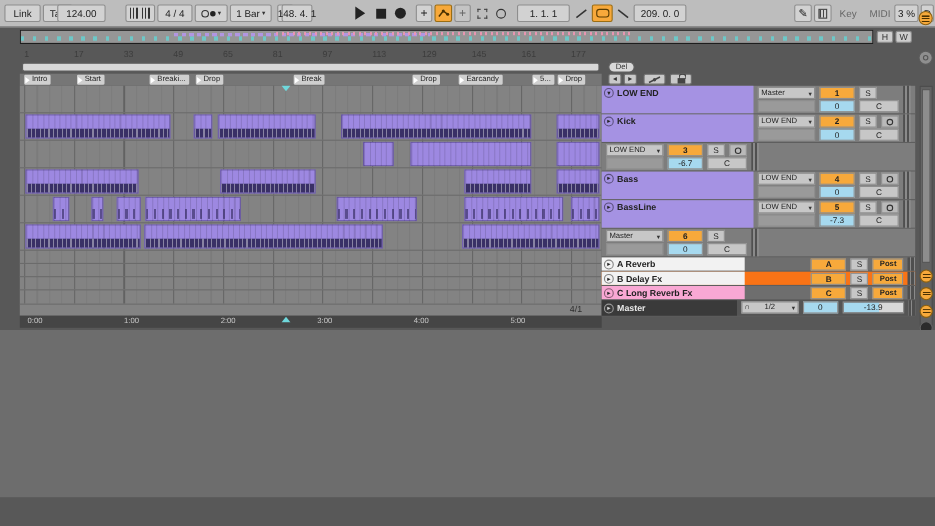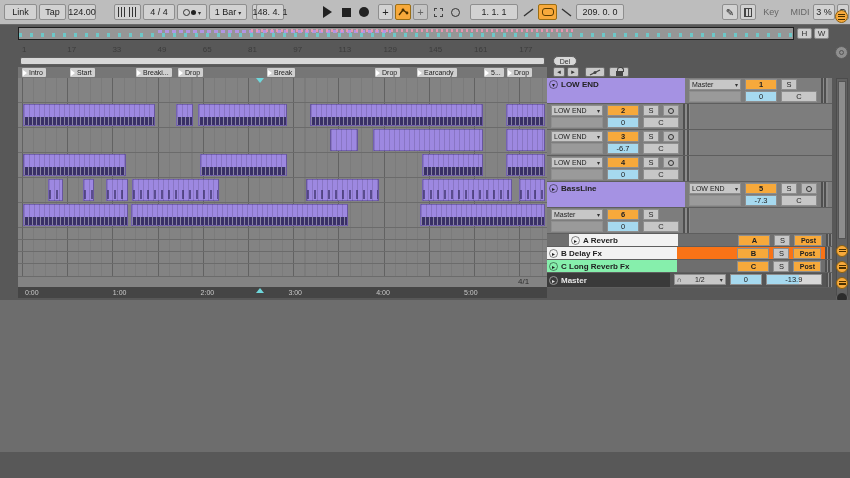--- a/index.html
+++ b/index.html
@@ -108,21 +108,21 @@
   .chain-seg { height:100%; }
 </style>
 </head>
 <body>
 
 <div id="app">
 
   <div class="toolbar">
     <div class="tbf" style="left:4px;width:33px;">Link</div>
     <div class="tbf" style="left:39px;width:27px;">Tap</div>
-    <div class="tbf" style="left:68px;width:28px;">124.00</div>
+    <div class="tbf" style="left:52px;width:44px;">124.00</div>
     <div class="tbf" style="left:114px;width:27px;gap:2px;">
         <span class="bars"></span>
         <span class="bars"></span>
       </div>
     <div class="tbf" style="left:143px;width:32px;">4 / 4</div>
     <div class="tbf" style="left:177px;width:30px;">
         <span class="ring" style="width:7px;height:7px;"></span>
         <span style="width:5px;height:5px;background:#222;border-radius:50%;margin-left:1px;"></span>
         <span class="dd">▾</span>
       </div>
@@ -371,20 +371,24 @@
           </div>
           <div class="hsub">
             <div class="hio blank"></div>
             <div class="cell hvol">0</div>
             <div class="cell hpan">C</div>
           </div>
         </div>
         <div class="hmeter"></div>
       </div>
       <div class="hrow" style="height: 26px;">
+        <div class="hname" style="background: rgb(165, 146, 227);">
+          <span class="fold">▸</span>
+          <span class="hlabel">Kick</span>
+        </div>
         <div class="hcols">
           <div class="hsub">
             <div class="hio">
               <span>LOW END</span>
               <span class="dd">▾</span>
             </div>
             <div class="cell hnum">2</div>
             <div class="cell hS">S</div>
             <div class="cell harm">
               <span class="armdot"></span>
@@ -413,20 +417,24 @@
           </div>
           <div class="hsub">
             <div class="hio blank"></div>
             <div class="cell hvol">-6.7</div>
             <div class="cell hpan">C</div>
           </div>
         </div>
         <div class="hmeter"></div>
       </div>
       <div class="hrow" style="height: 26px;">
+        <div class="hname" style="background: rgb(165, 146, 227);">
+          <span class="fold">▸</span>
+          <span class="hlabel">Bass</span>
+        </div>
         <div class="hcols">
           <div class="hsub">
             <div class="hio">
               <span>LOW END</span>
               <span class="dd">▾</span>
             </div>
             <div class="cell hnum">4</div>
             <div class="cell hS">S</div>
             <div class="cell harm">
               <span class="armdot"></span>
@@ -478,21 +486,21 @@
           </div>
           <div class="hsub">
             <div class="hio blank"></div>
             <div class="cell hvol">0</div>
             <div class="cell hpan">C</div>
           </div>
         </div>
         <div class="hmeter"></div>
       </div>
       <div class="hrow" style="height: 13px; background: rgb(110, 110, 110);">
-        <div class="hname" style="background: rgb(242, 242, 242); align-items: center; margin-left: 22px;">
+        <div class="hname" style="background: rgb(242, 242, 242); align-items: center;">
           <span class="fold">▸</span>
           <span class="hlabel">A Reverb</span>
         </div>
         <div class="hcols">
           <div class="hsub">
             <div class="hspacer"></div>
             <div class="cell hnum">A</div>
             <div class="cell hS">S</div>
             <div class="cell hpost">Post</div>
           </div>
@@ -508,21 +516,21 @@
           <div class="hsub">
             <div class="hspacer"></div>
             <div class="cell hnum">B</div>
             <div class="cell hS">S</div>
             <div class="cell hpost">Post</div>
           </div>
         </div>
         <div class="hmeter"></div>
       </div>
       <div class="hrow" style="height: 13px; background: rgb(110, 110, 110);">
-        <div class="hname" style="background: #86efac; align-items: center;">
+        <div class="hname" style="background: #f9a8d4; align-items: center;">
           <span class="fold">▸</span>
           <span class="hlabel">C Long Reverb Fx</span>
         </div>
         <div class="hcols">
           <div class="hsub">
             <div class="hspacer"></div>
             <div class="cell hnum">C</div>
             <div class="cell hS">S</div>
             <div class="cell hpost">Post</div>
           </div>

